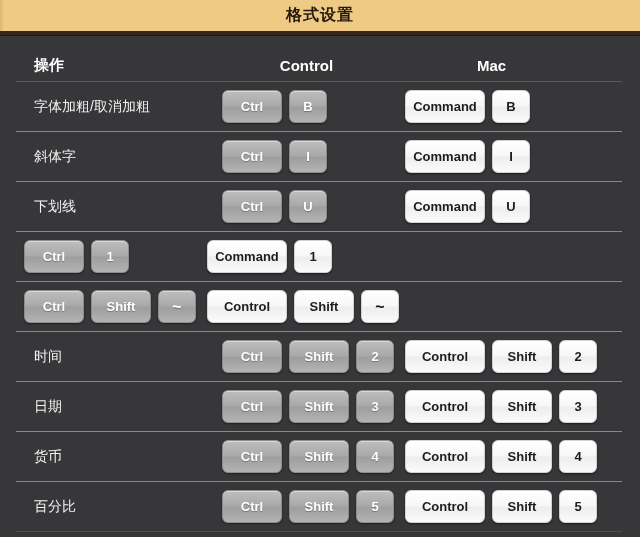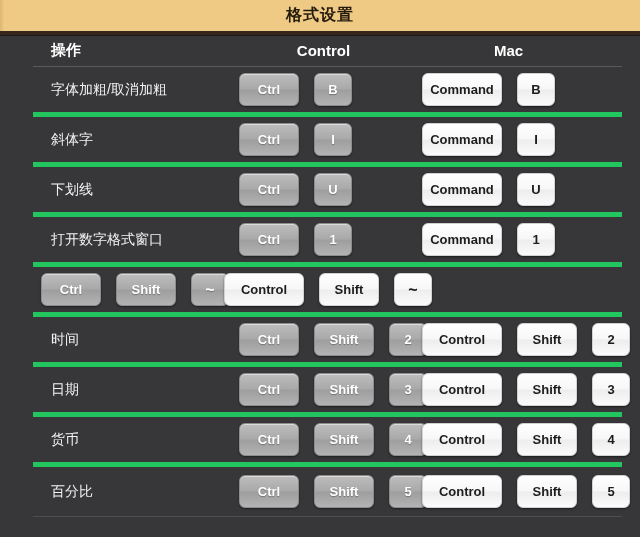--- a/index.html
+++ b/index.html
@@ -46,21 +46,22 @@
     text-align: center;
   }
   .title-underline {
     height: 5px;
     background: #37271a;
     border-bottom: 1px solid #1c1c1e;
   }
 
   
   .table {
-    padding: 0 18px 0 33px;
+    padding: 0 18px 0 16px;
+    margin-top: 15px;
   }
 
   .col-head {
     display: flex;
     align-items: center;
     height: 31px;
     border-bottom: 1px solid #5a5a5d;
     padding-bottom: 2px;
   }
   .col-head .c-action,
@@ -71,38 +72,38 @@
     font-size: 15px;
   }
   .c-action { width: 198px; padding-left: 18px; }
   .c-win    { width: 185px; text-align: center; }
   .c-mac    { width: 185px; text-align: center; }
 
   .row {
     display: flex;
     align-items: center;
     height: 50px;
-    border-bottom: 5px solid #22c55e;
+    border-bottom: 1px solid #22c55e;
   }
   .row:last-child { border-bottom: 1px solid #4e4e51; }
 
   .row .label {
     width: 198px;
     padding-left: 18px;
     color: #f2f2f2;
     font-size: 14px;
     white-space: nowrap;
   }
 
   .keys {
     width: 185px;
     display: flex;
     align-items: flex-end;
     justify-content: flex-start;
-    gap: 15px;
+    gap: 7px;
   }
   .keys.win { justify-content: flex-start; padding-left: 8px; }
   .keys.mac { justify-content: flex-start; padding-left: 6px; }
 
   
   .key {
     display: inline-flex;
     align-items: center;
     justify-content: center;
     height: 33px;
@@ -186,21 +187,20 @@
           <div class="keys win">
             <span class="key w wide">Ctrl</span>
             <span class="key w small">U</span>
           </div>
           <div class="keys mac">
             <span class="key m xwide">Command</span>
             <span class="key m small">U</span>
           </div>
         </div>
         <div class="row">
-          <div class="label">打开数字格式窗口</div>
           <div class="keys win">
             <span class="key w wide">Ctrl</span>
             <span class="key w small">1</span>
           </div>
           <div class="keys mac">
             <span class="key m xwide">Command</span>
             <span class="key m small">1</span>
           </div>
         </div>
         <div class="row">

